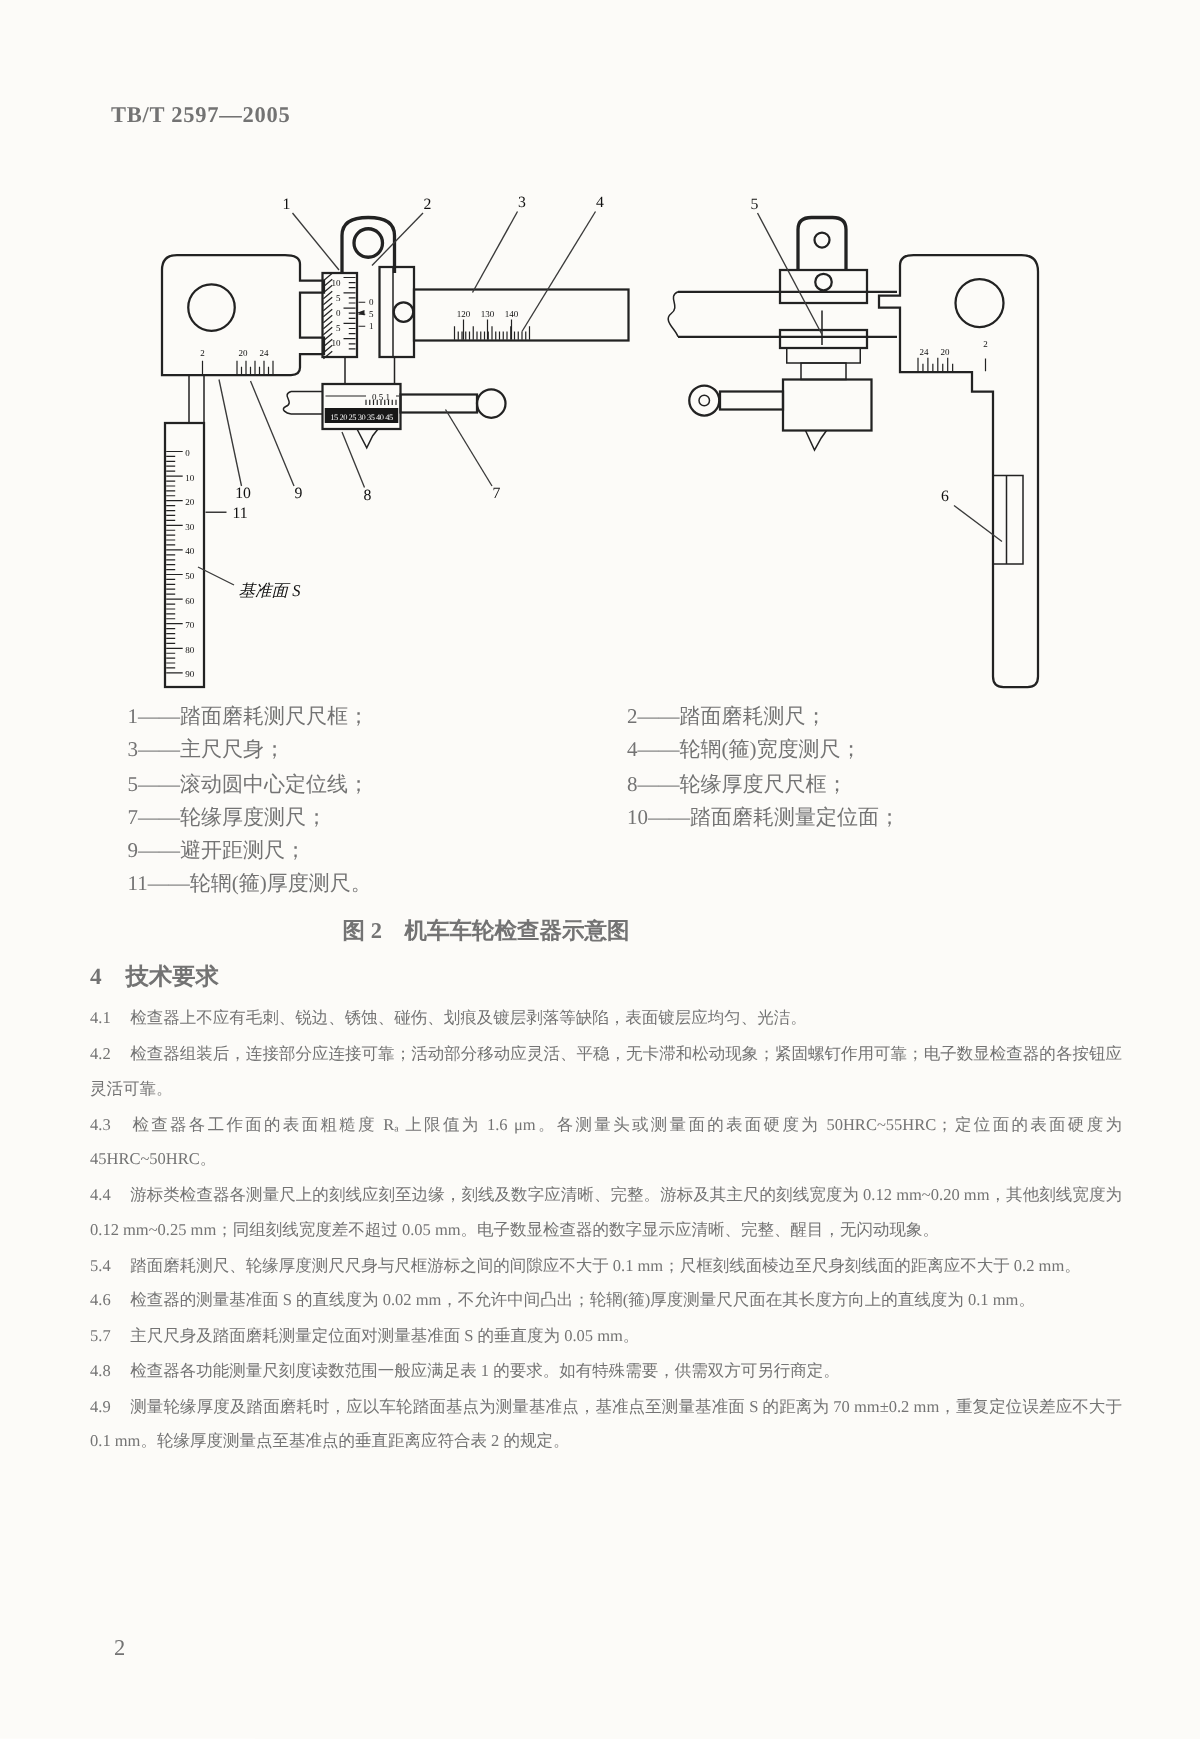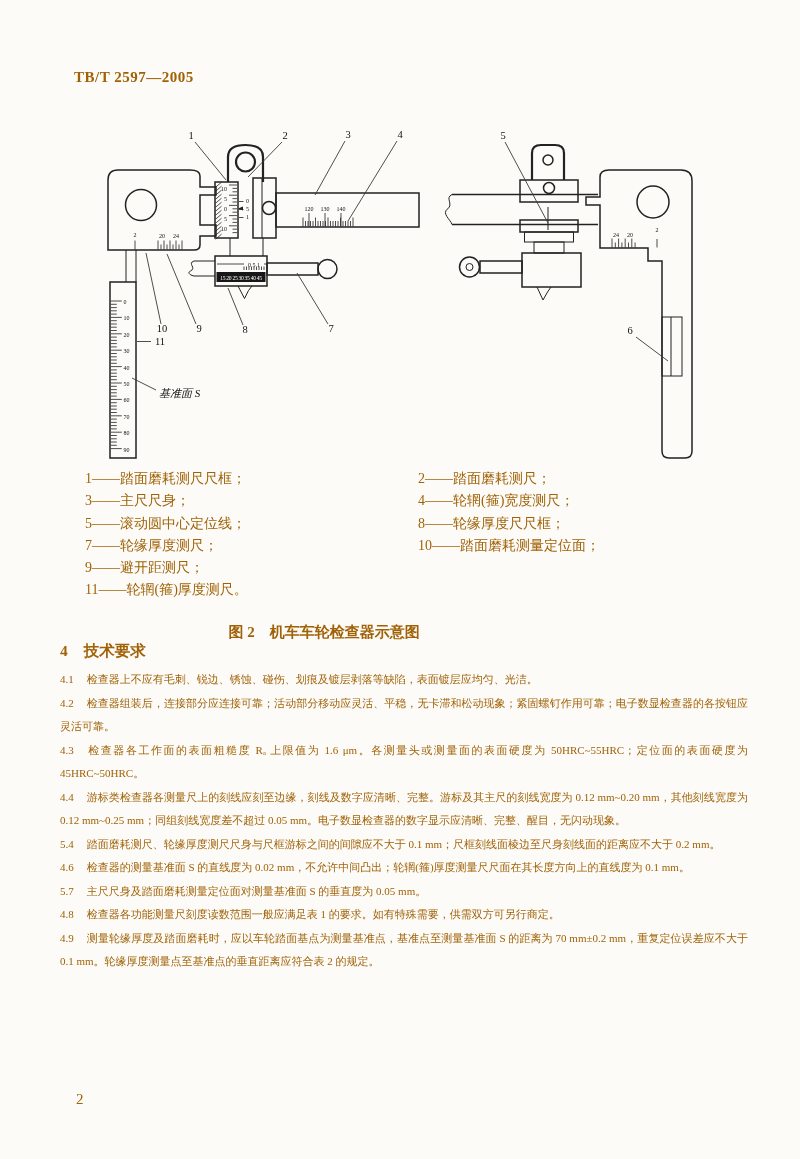--- a/index.html
+++ b/index.html
@@ -1,34 +1,34 @@
 <!DOCTYPE html>
 <html><head>
 <meta charset="utf-8">
 <style>
   html,body{margin:0;padding:0;}
-  .page{position:relative;width:800px;height:1159px;background:#fcfbf8;color:#a16207;
+  .page{position:relative;width:800px;height:1159px;background:#fcfbf8;color:#737373;
         font-family:"Liberation Serif","DejaVu Serif",serif;overflow:hidden;}
   .hdr{position:absolute;top:69px;left:74px;font-size:15px;font-weight:bold;letter-spacing:.5px;}
   svg.fig{position:absolute;top:120px;left:0;}
   .ln{fill:none;stroke:#222;stroke-width:1.5;}
   .ln2{fill:none;stroke:#222;stroke-width:1;}
   .thk{fill:none;stroke:#222;stroke-width:2.2;}
   .tk{fill:none;stroke:#222;stroke-width:.8;}
   .ldr{fill:none;stroke:#3a3a3a;stroke-width:.9;}
   .ct{font-size:10.5px;fill:#111;text-anchor:middle;}
   .sm{font-size:6px;fill:#111;text-anchor:middle;}
   .sme{font-size:6px;fill:#111;text-anchor:end;}
   .sms{font-size:6px;fill:#111;text-anchor:start;}
   .strip{font-size:5.6px;fill:#ffffff;text-anchor:middle;letter-spacing:-.3px;}
   .datum{font-size:11px;fill:#111;font-style:italic;}
   .legend{position:absolute;top:468px;left:0;width:800px;font-size:14px;line-height:22.3px;}
   .lcol{position:absolute;top:0;}
   .caption{position:absolute;top:611px;left:0;width:648px;text-align:center;
-           font-weight:bold;font-size:15px;margin-top:12px;}
+           font-weight:bold;font-size:15px;}
   .sect{position:absolute;top:641px;left:60px;font-weight:bold;font-size:15.5px;}
   .sect .n{margin-right:16px;}
   .bodytxt{position:absolute;top:668px;left:60px;width:688px;}
   .bodytxt p{margin:0;font-size:11px;line-height:23.5px;text-align:justify;}
   .bodytxt .pnum{margin-right:13px;}
   .pageno{position:absolute;top:1091px;left:76px;font-size:15px;}
 </style>
 </head>
 <body>
 

